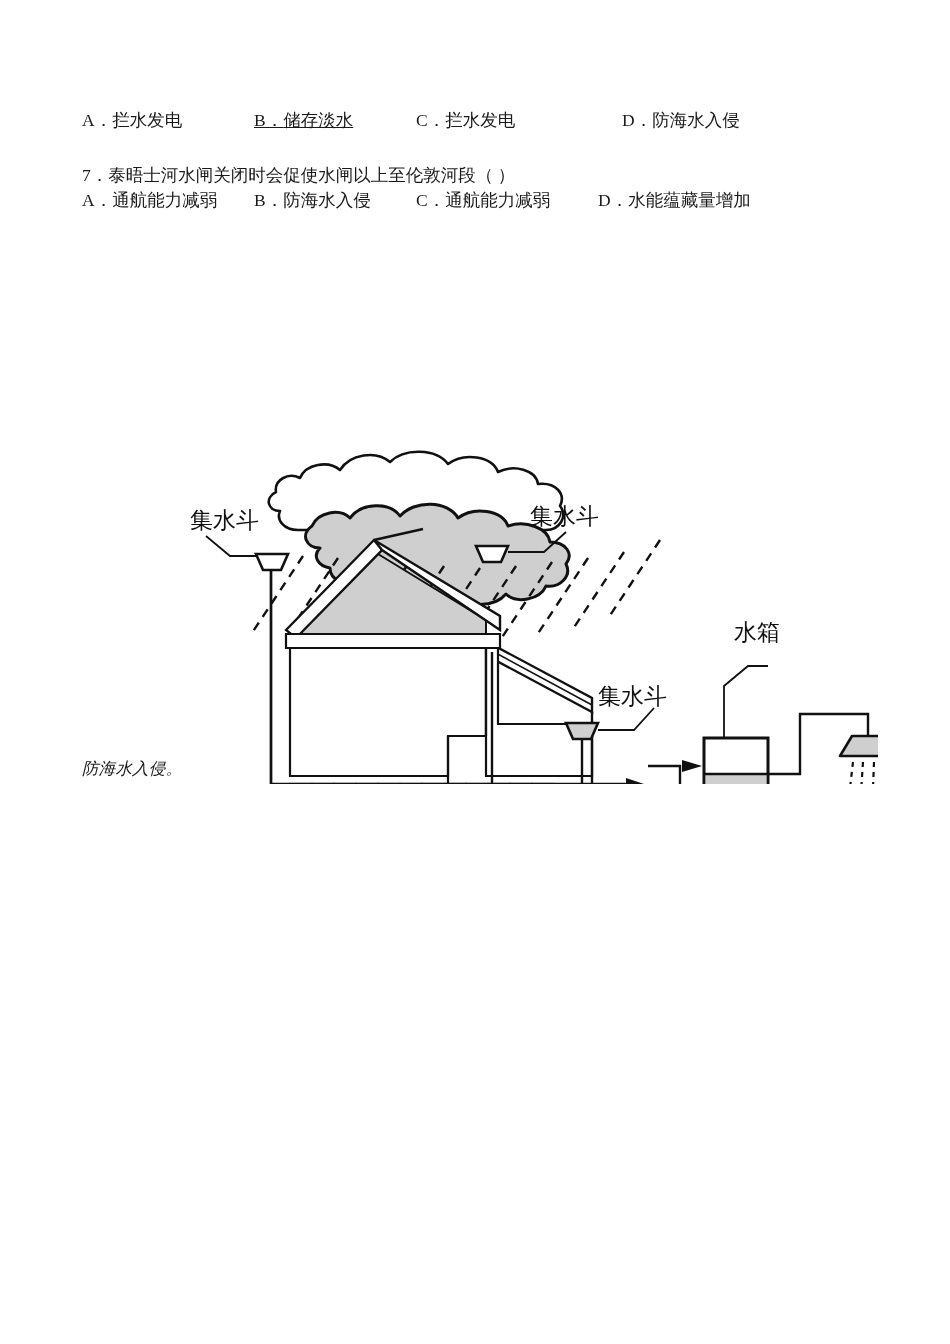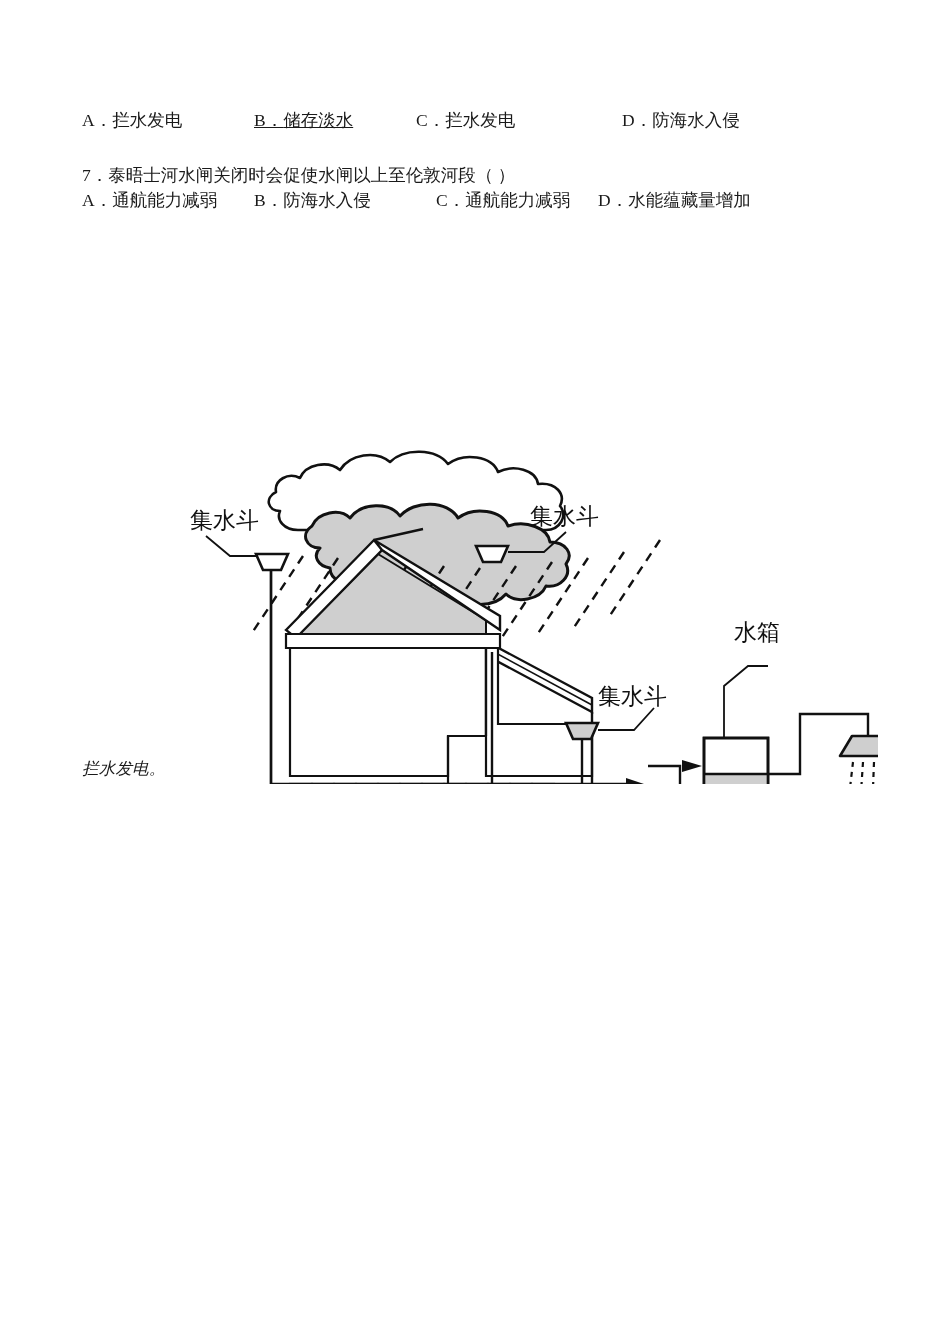--- a/index.html
+++ b/index.html
@@ -80,26 +80,26 @@
       <span class="opt" style="position: absolute; left: 172px; text-decoration: underline;"><span class="opt-letter">B．</span><span>储存淡水</span></span>
       <span class="opt" style="position: absolute; left: 334px;"><span class="opt-letter">C．</span><span>拦水发电</span></span>
       <span class="opt" style="position: absolute; left: 540px;"><span class="opt-letter">D．</span><span>防海水入侵</span></span>
     </div>
 
   <div class="stem" id="stem-q7" style="top: 163px;">7．泰晤士河水闸关闭时会促使水闸以上至伦敦河段（  ）</div>
 
   <div class="opt-row" id="row-q7" style="top: 188px; position: absolute; height: 24px;">
       <span class="opt" style="position: absolute; left: 0px;"><span class="opt-letter">A．</span><span>通航能力减弱</span></span>
       <span class="opt" style="position: absolute; left: 172px;"><span class="opt-letter">B．</span><span>防海水入侵</span></span>
-      <span class="opt" style="position: absolute; left: 334px; margin-left: 20px;"><span class="opt-letter">C．</span><span>通航能力减弱</span></span>
+      <span class="opt" style="position: absolute; left: 334px;"><span class="opt-letter">C．</span><span>通航能力减弱</span></span>
       <span class="opt" style="position: absolute; left: 516px;"><span class="opt-letter">D．</span><span>水能蕴藏量增加</span></span>
     </div>
 
 
-  <div class="passage" id="passage-cont" style="left: 82px; top: 758px;">拦水发电。</div>
+  <div class="passage" id="passage-cont" style="left: 82px; top: 758px;">防海水入侵。</div>
 
   <div class="figure">
     <svg viewBox="0 0 710 348" xmlns="http://www.w3.org/2000/svg">
 
       <path d="M112 75
                C 100 75, 96 62, 108 56
                C 106 44, 120 36, 132 42
                C 138 28, 160 24, 172 34
                C 182 18, 208 14, 222 26
                C 236 12, 268 12, 280 28

